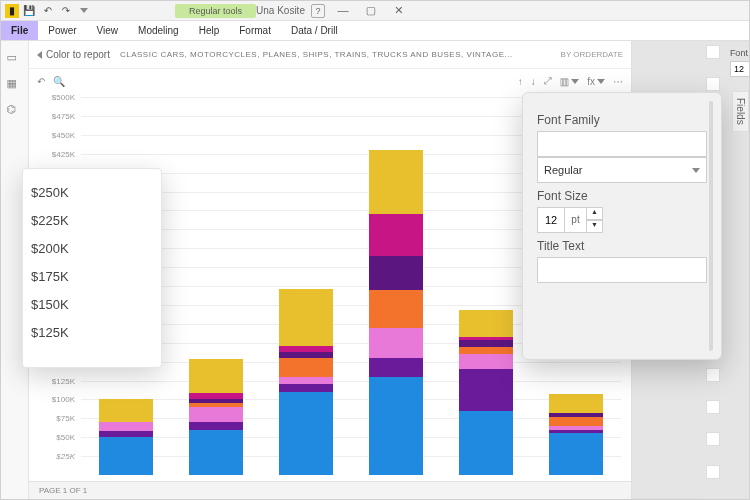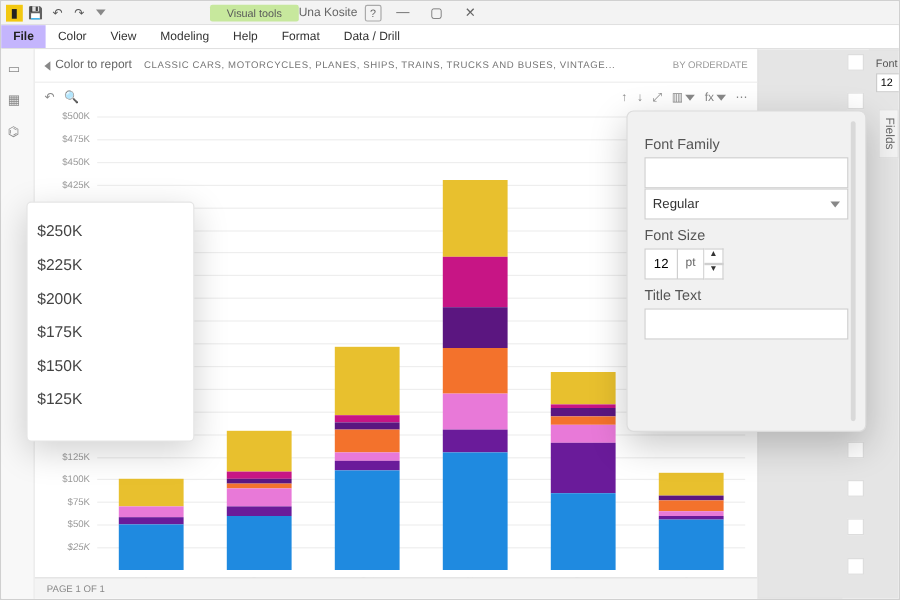--- a/index.html
+++ b/index.html
@@ -87,33 +87,33 @@
   <div class="titlebar">
     <div class="qat">
       <span class="icon" style="background:#f2c811;color:#222;font-weight:bold;">▮</span>
       <span class="icon">💾</span>
       <span class="icon">↶</span>
       <span class="icon">↷</span>
       <span class="icon">
           <span class="chev"></span>
         </span>
     </div>
-    <div class="vt-pill">Visual tools</div>
+    <div class="vt-pill">Regular tools</div>
     <div class="win-user">Una Kosite</div>
     <div class="win-help">?</div>
     <div class="win-ctrl">
       <span>—</span>
       <span>▢</span>
       <span>✕</span>
     </div>
   </div>
 
   <div class="menubar">
     <div class="mi file">File</div>
-    <div class="mi">Color</div>
+    <div class="mi">Power</div>
     <div class="mi">View</div>
     <div class="mi">Modeling</div>
     <div class="mi">Help</div>
     <div class="mi">Format</div>
     <div class="mi">Data / Drill</div>
   </div>
 
   <div class="body">
     <div class="leftrail">
       <span class="icon">▭</span>

